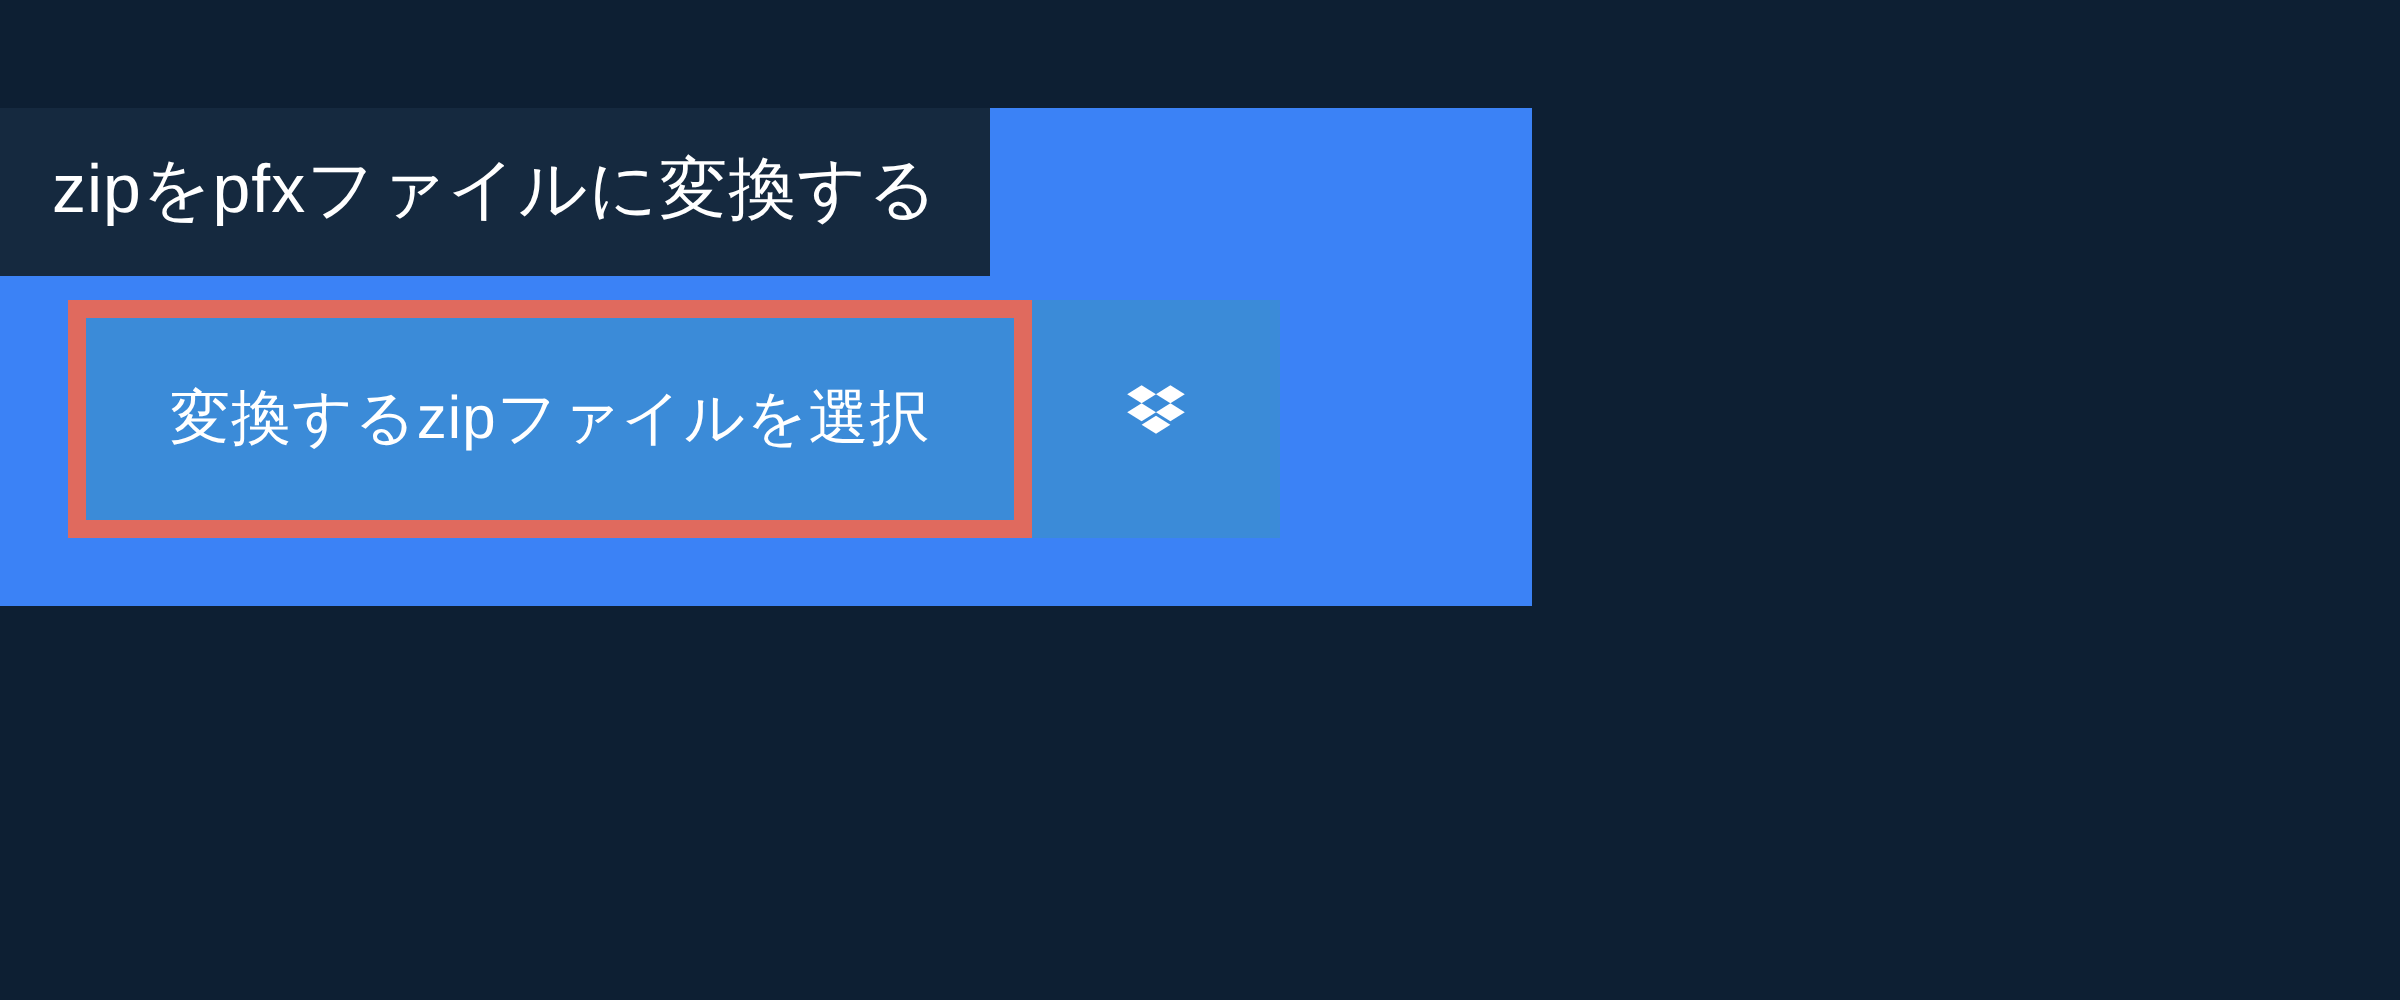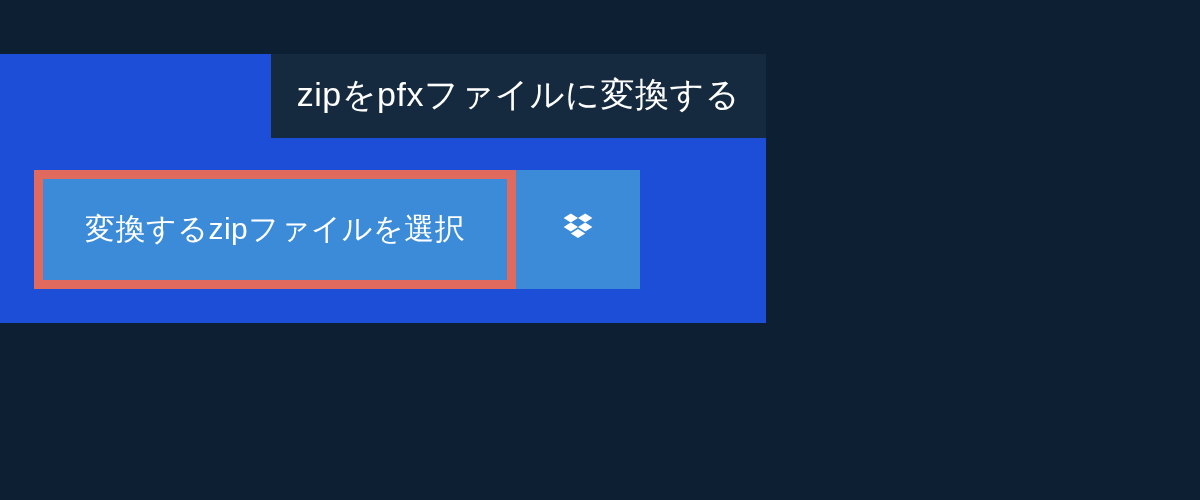--- a/index.html
+++ b/index.html
@@ -8,41 +8,40 @@
       box-sizing: border-box;
     }
     body {
       width: 1200px;
       height: 500px;
       background-color: #0d1f33;
       font-family: -apple-system, BlinkMacSystemFont, "Segoe UI", "Helvetica Neue", Arial, sans-serif;
       overflow: hidden;
     }
     .panel {
-      background-color: #1d4ed8;
+      background-color: #3b82f6;
       width: 766px;
       margin-top: 54px;
       margin-left: 0;
       padding-bottom: 34px;
-      text-align: right;
     }
     .title-bar {
       background-color: #15293f;
       padding: 18px 26px 20px 26px;
       display: inline-block;
     }
     .title {
       color: #ffffff;
       font-size: 34px;
       font-weight: 400;
       letter-spacing: 0.5px;
     }
     .button-row {
       display: flex;
-      margin-top: 32px;
+      margin-top: 12px;
       margin-left: 34px;
     }
     .select-button {
       background-color: #3b8bd8;
       border: 9px solid #e06a5e;
       color: #ffffff;
       font-size: 30px;
       font-weight: 400;
       padding: 30px 42px;
       cursor: pointer;

